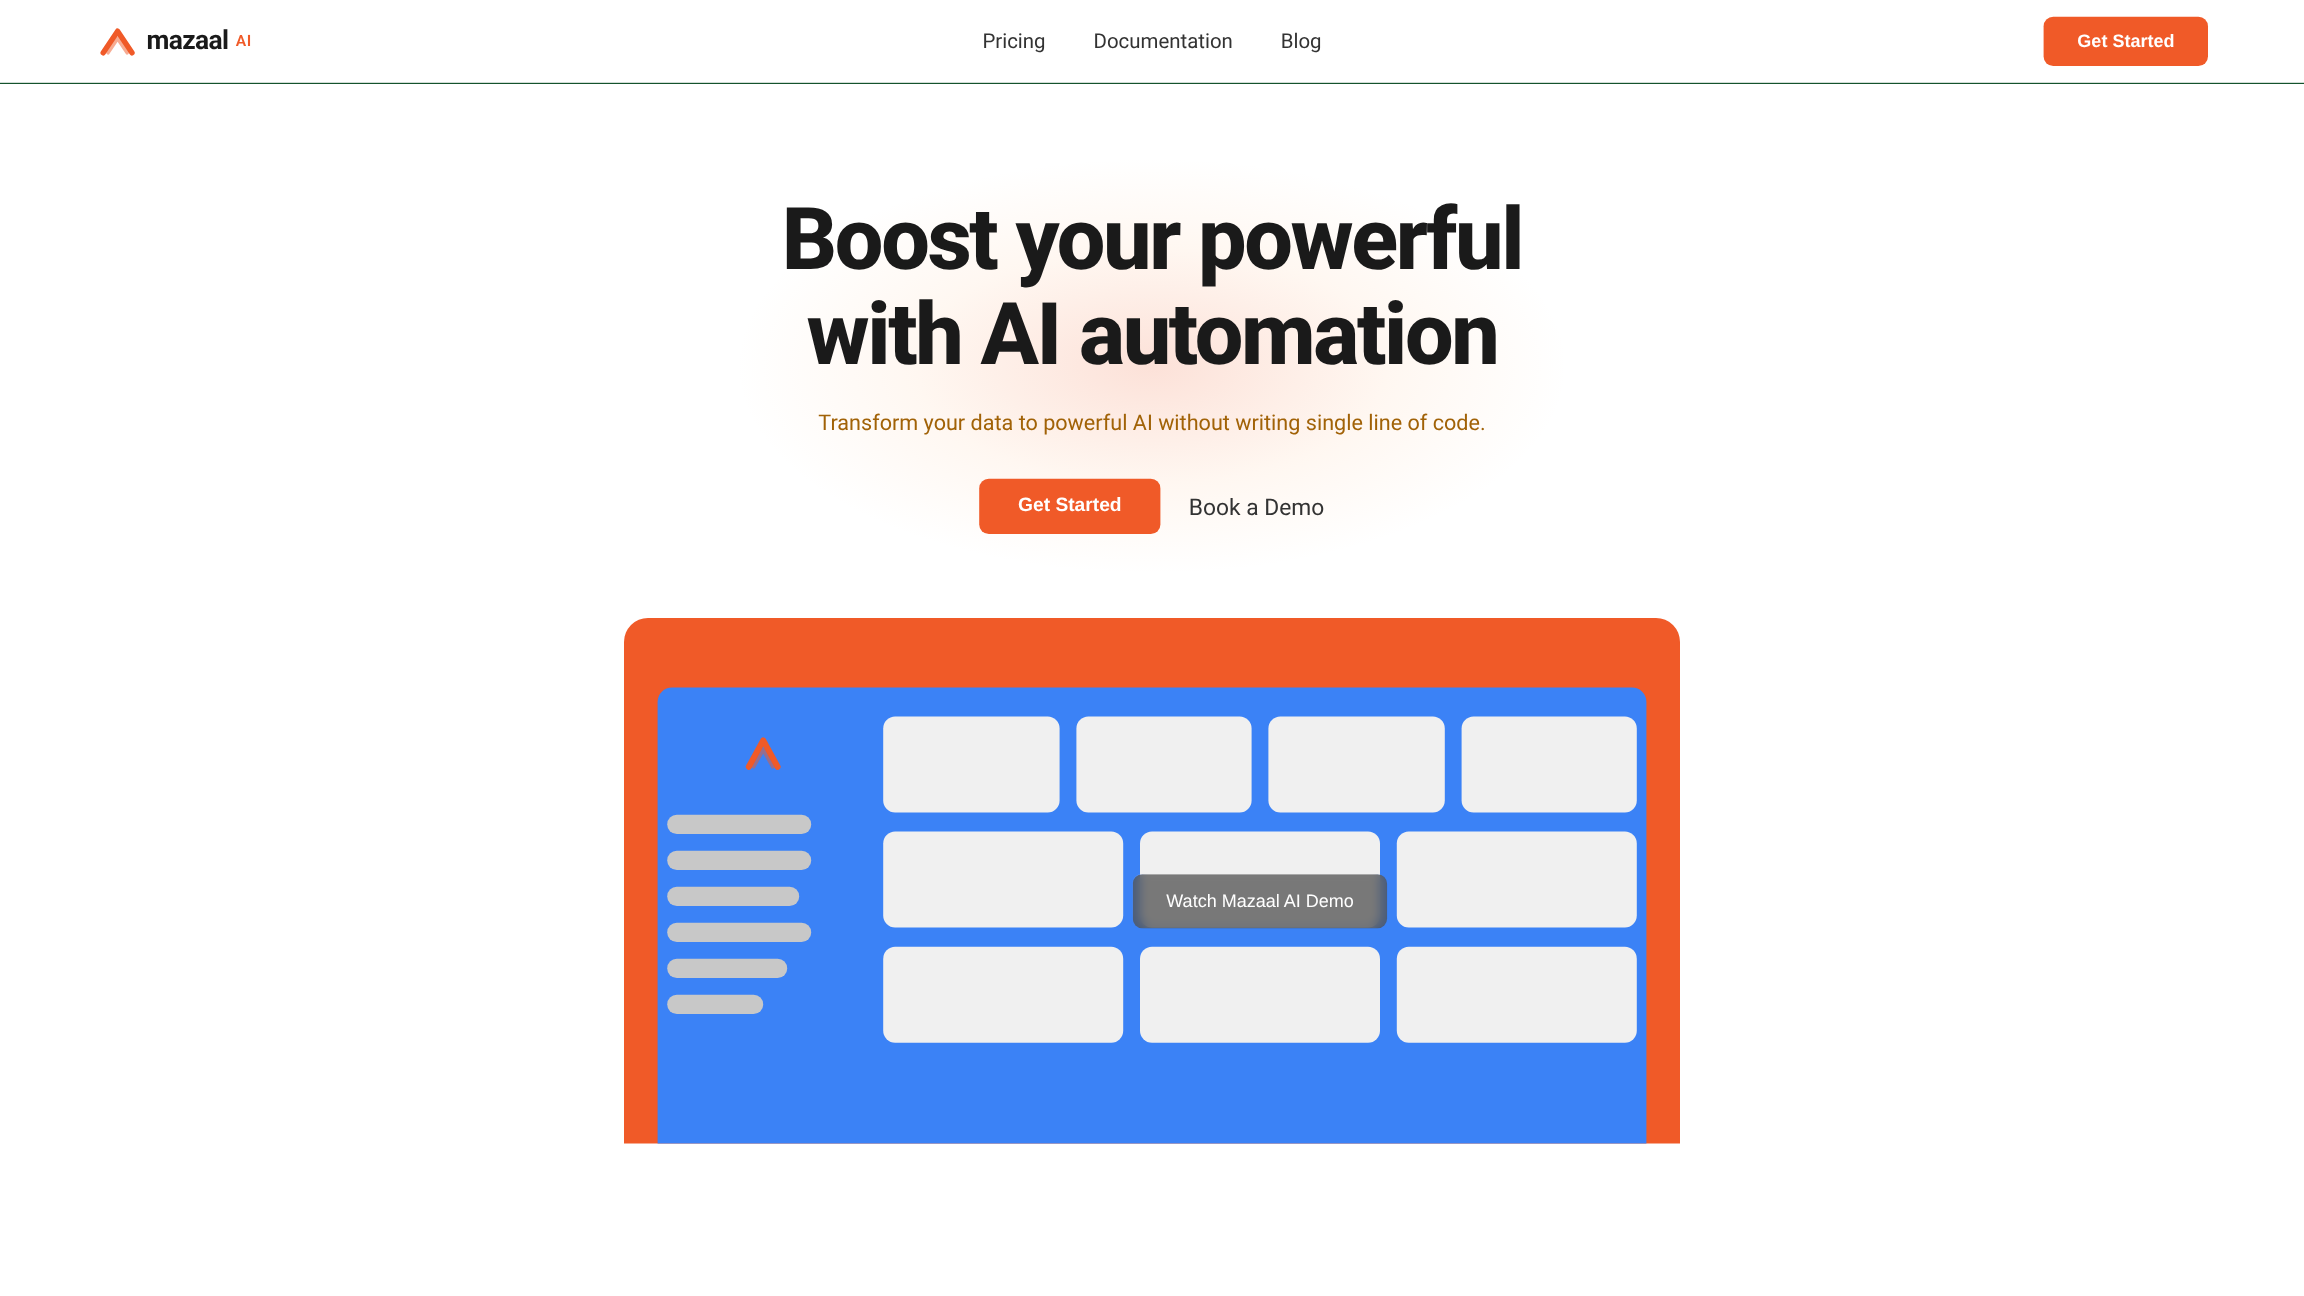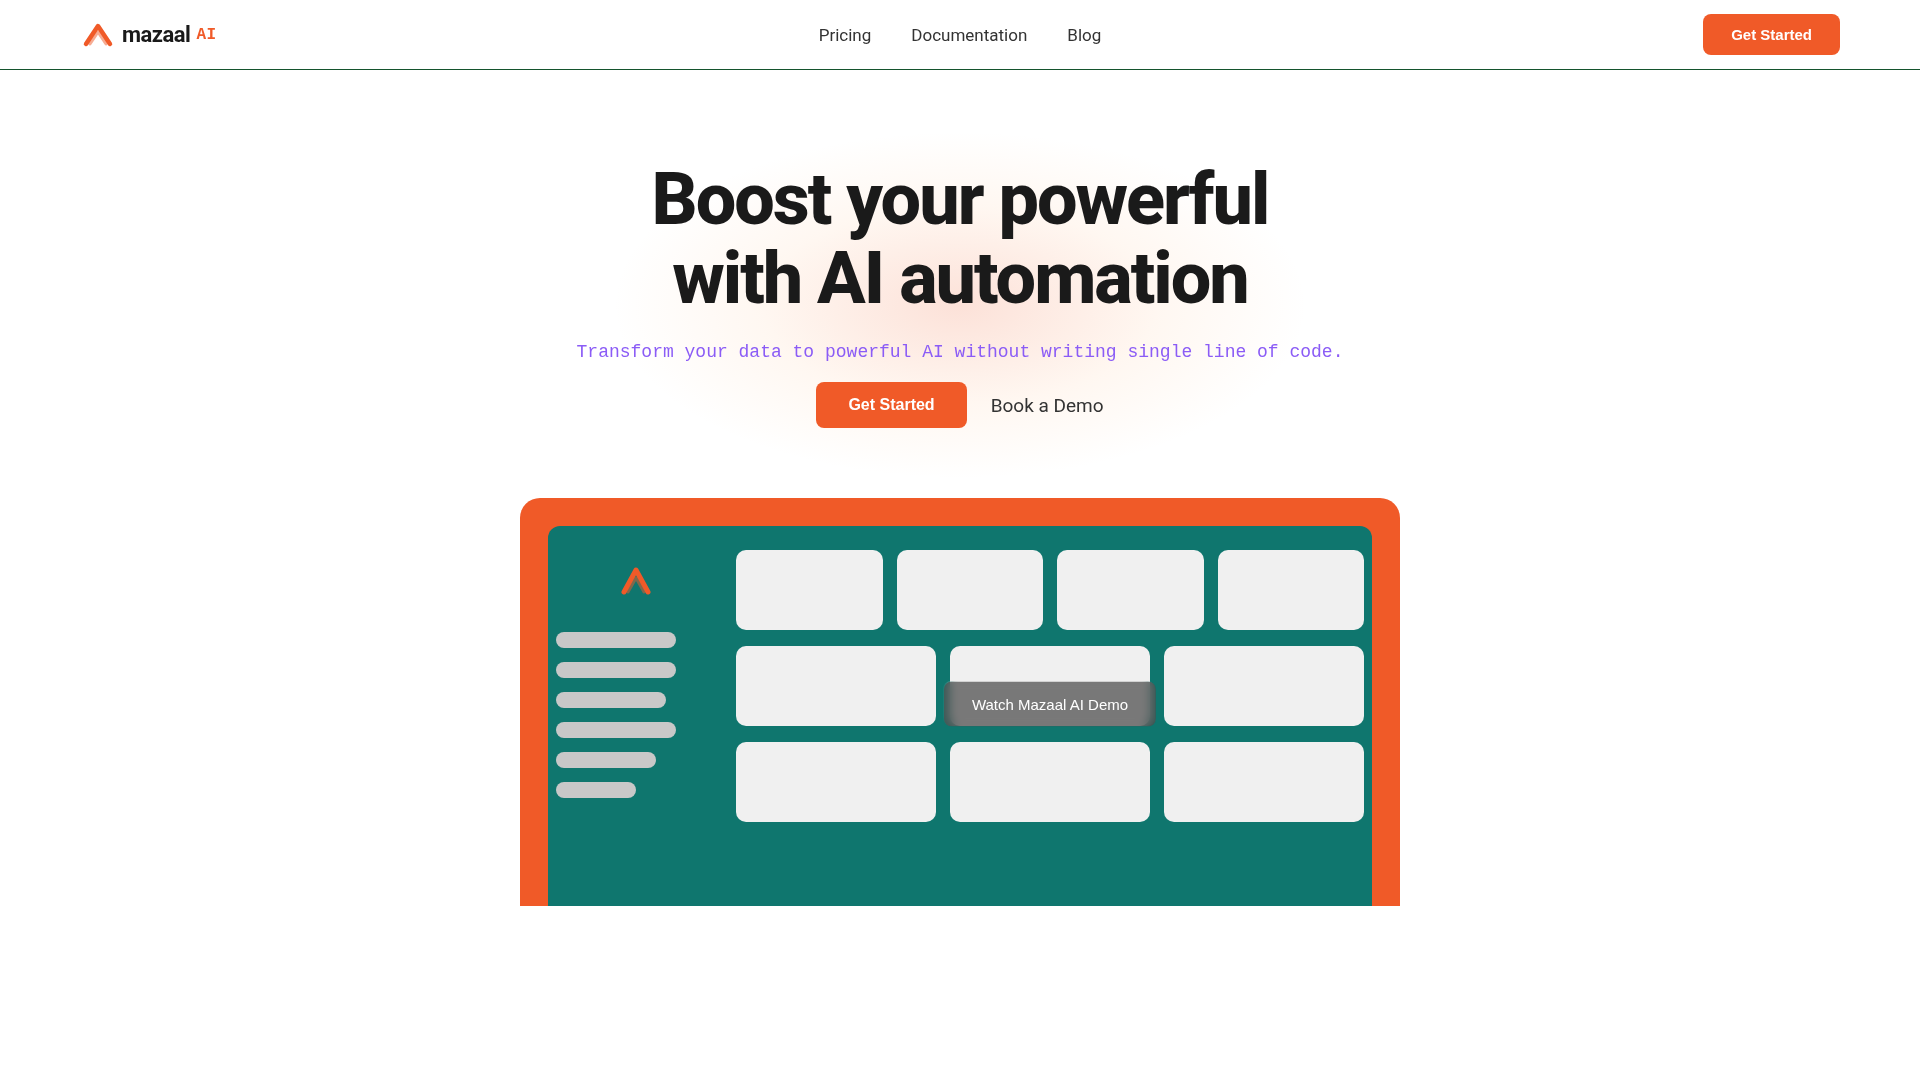--- a/index.html
+++ b/index.html
@@ -41,26 +41,25 @@
     }
 
     .logo-text {
       font-size: 22px;
       font-weight: 700;
       color: #1a1a1a;
       letter-spacing: -0.5px;
     }
 
     .logo-ai {
-      font-size: 16px;
+      font-size: 13px;
       color: #f05a28;
       font-weight: 600;
       letter-spacing: 0.5px;
       vertical-align: super;
-      font-family: Liberation Mono, monospace;
     }
 
     .nav-links {
       display: flex;
       align-items: center;
       gap: 40px;
       position: absolute;
       left: 50%;
       transform: translateX(-50%);
     }
@@ -112,24 +111,23 @@
       font-size: 72px;
       font-weight: 800;
       color: #1a1a1a;
       line-height: 1.1;
       letter-spacing: -2px;
       margin-bottom: 24px;
     }
 
     .hero-subtitle {
       font-size: 18px;
-      color: #8b5cf6;
-      margin-bottom: 20px;
+      color: #a16207;
+      margin-bottom: 36px;
       font-weight: 400;
-      font-family: Liberation Mono, monospace;
     }
 
     .hero-buttons {
       display: flex;
       align-items: center;
       justify-content: center;
       gap: 24px;
       margin-bottom: 70px;
     }
 
@@ -161,26 +159,27 @@
 
     .dashboard-outer {
       background: #f05a28;
       border-radius: 20px 20px 0 0;
       padding: 28px 28px 0;
       width: 100%;
       position: relative;
     }
 
     .dashboard-inner {
-      background: #0f766e;
+      background: #3b82f6;
       border-radius: 12px 12px 0 0;
       padding: 24px 8px 0;
       display: flex;
       gap: 20px;
       min-height: 380px;
+      margin-top: 30px;
     }
 
     
     .dash-sidebar {
       width: 160px;
       flex-shrink: 0;
       padding-top: 10px;
     }
 
     .dash-logo {

